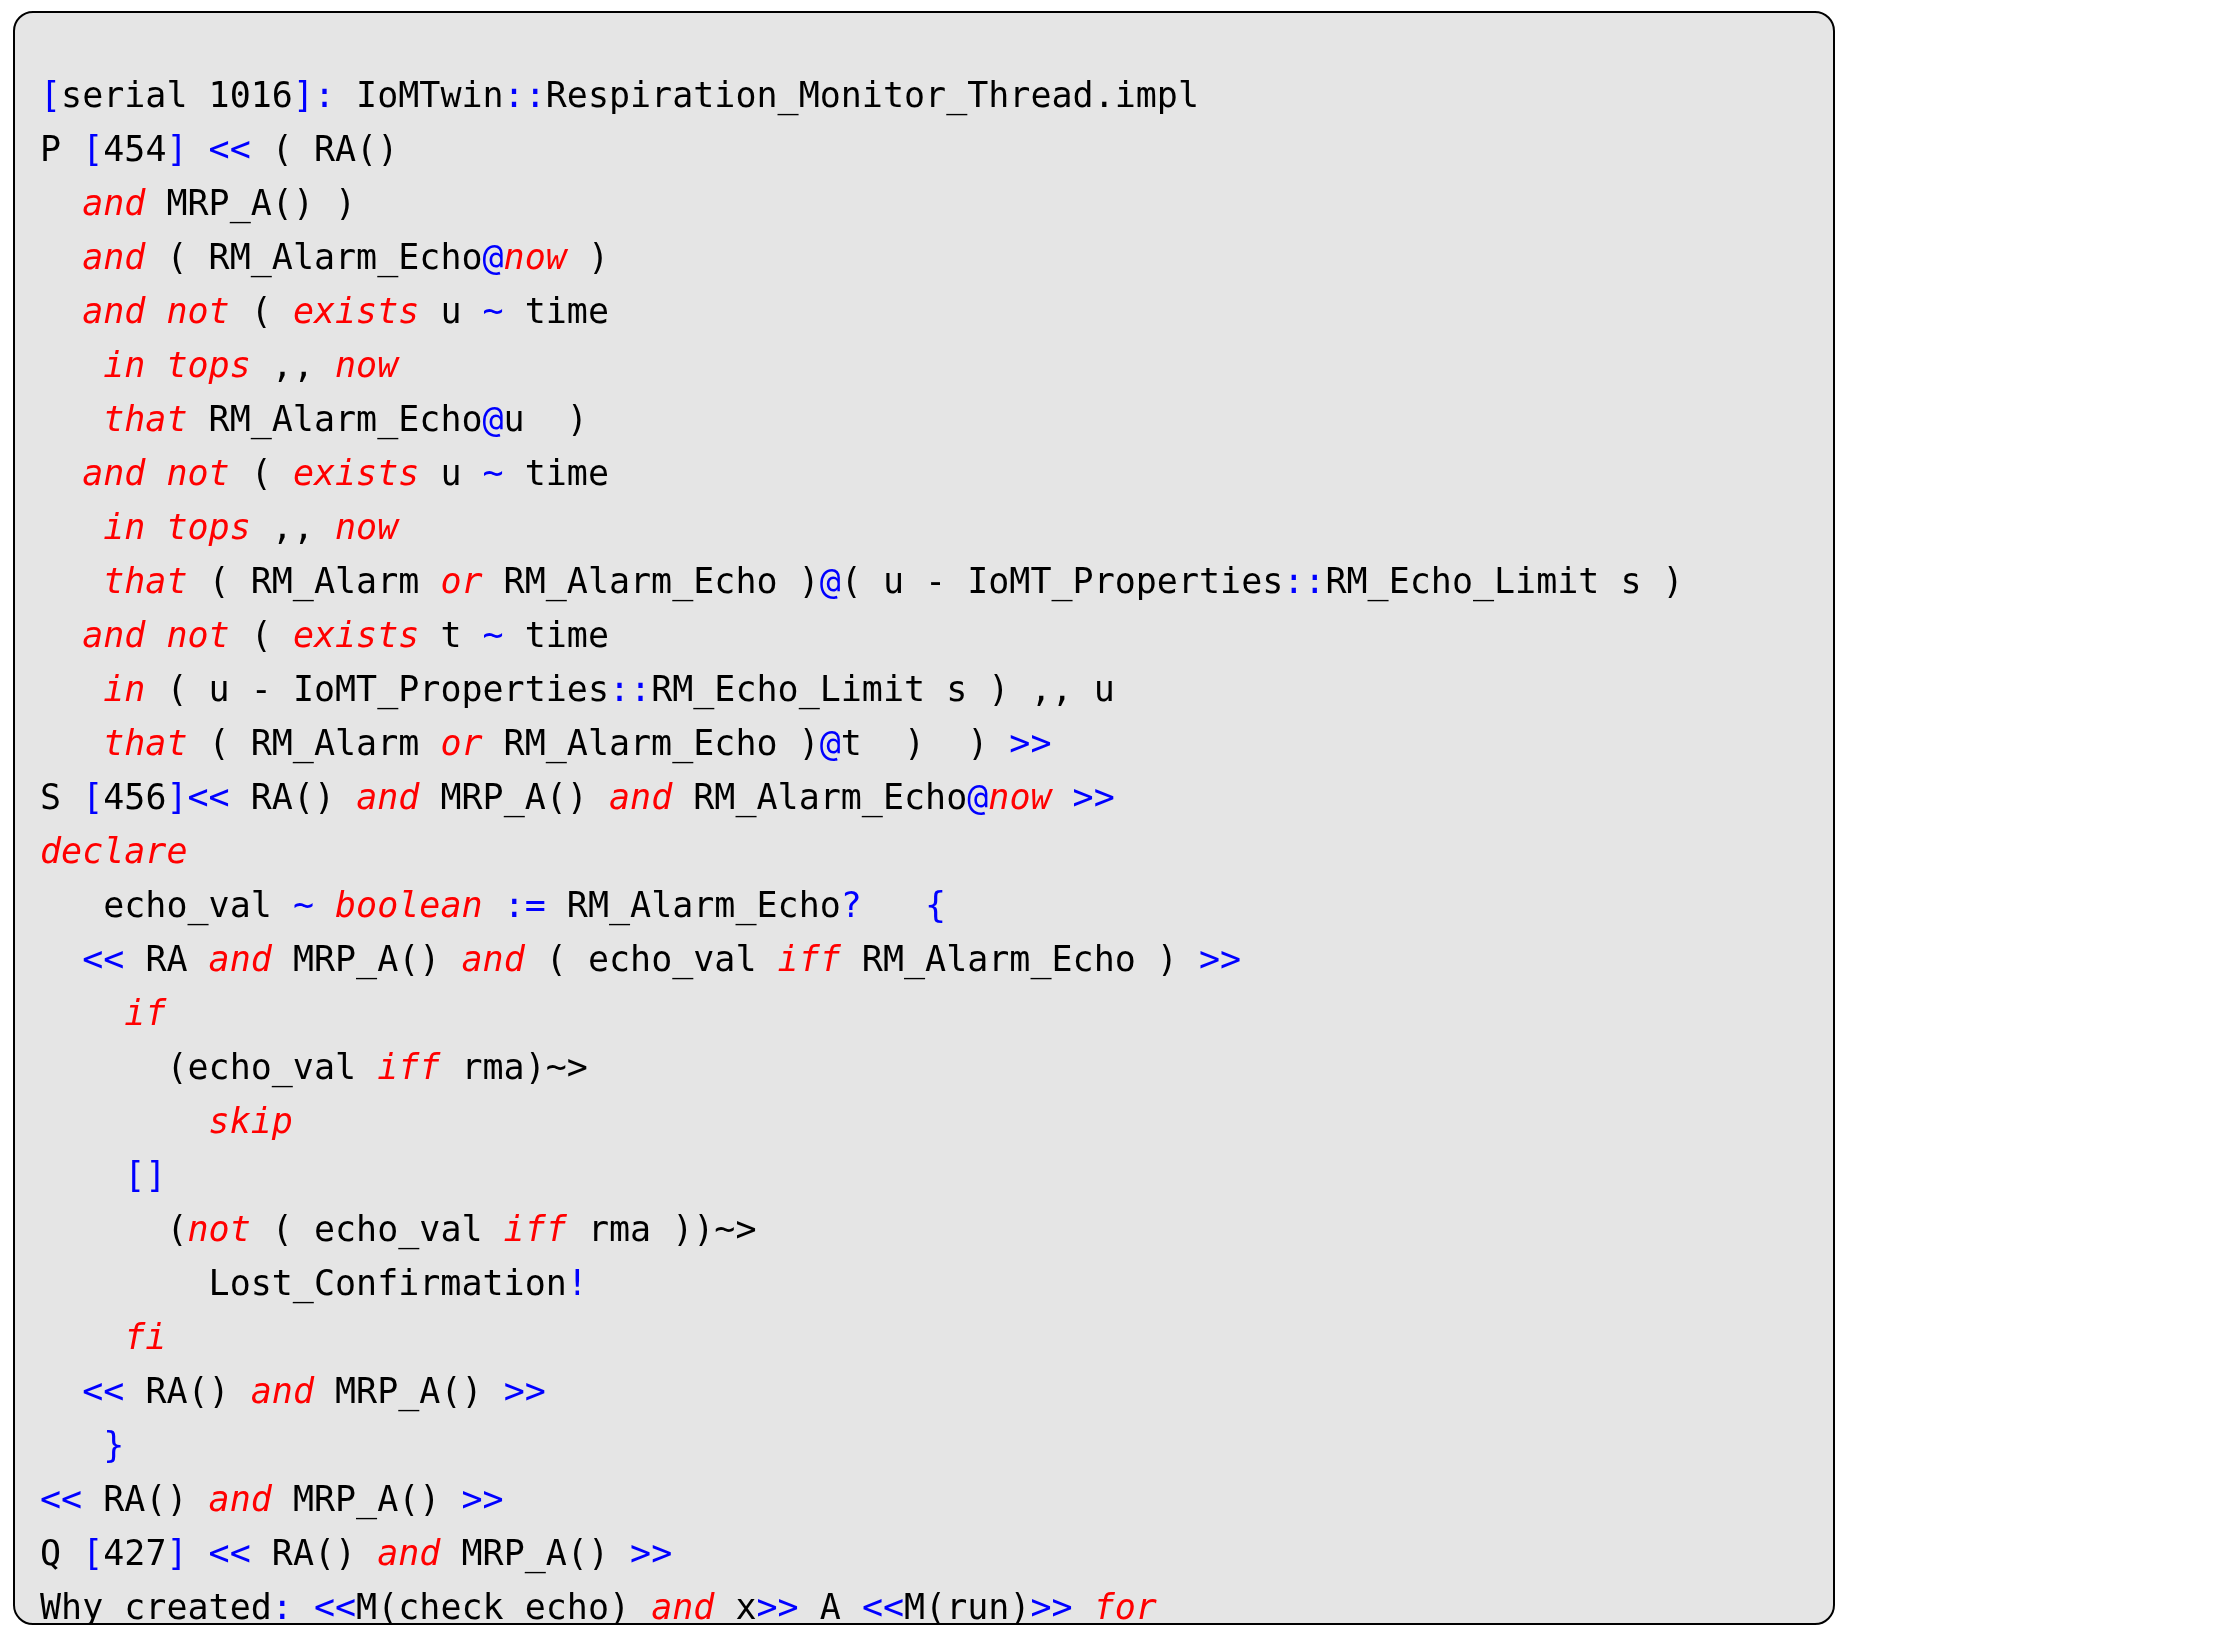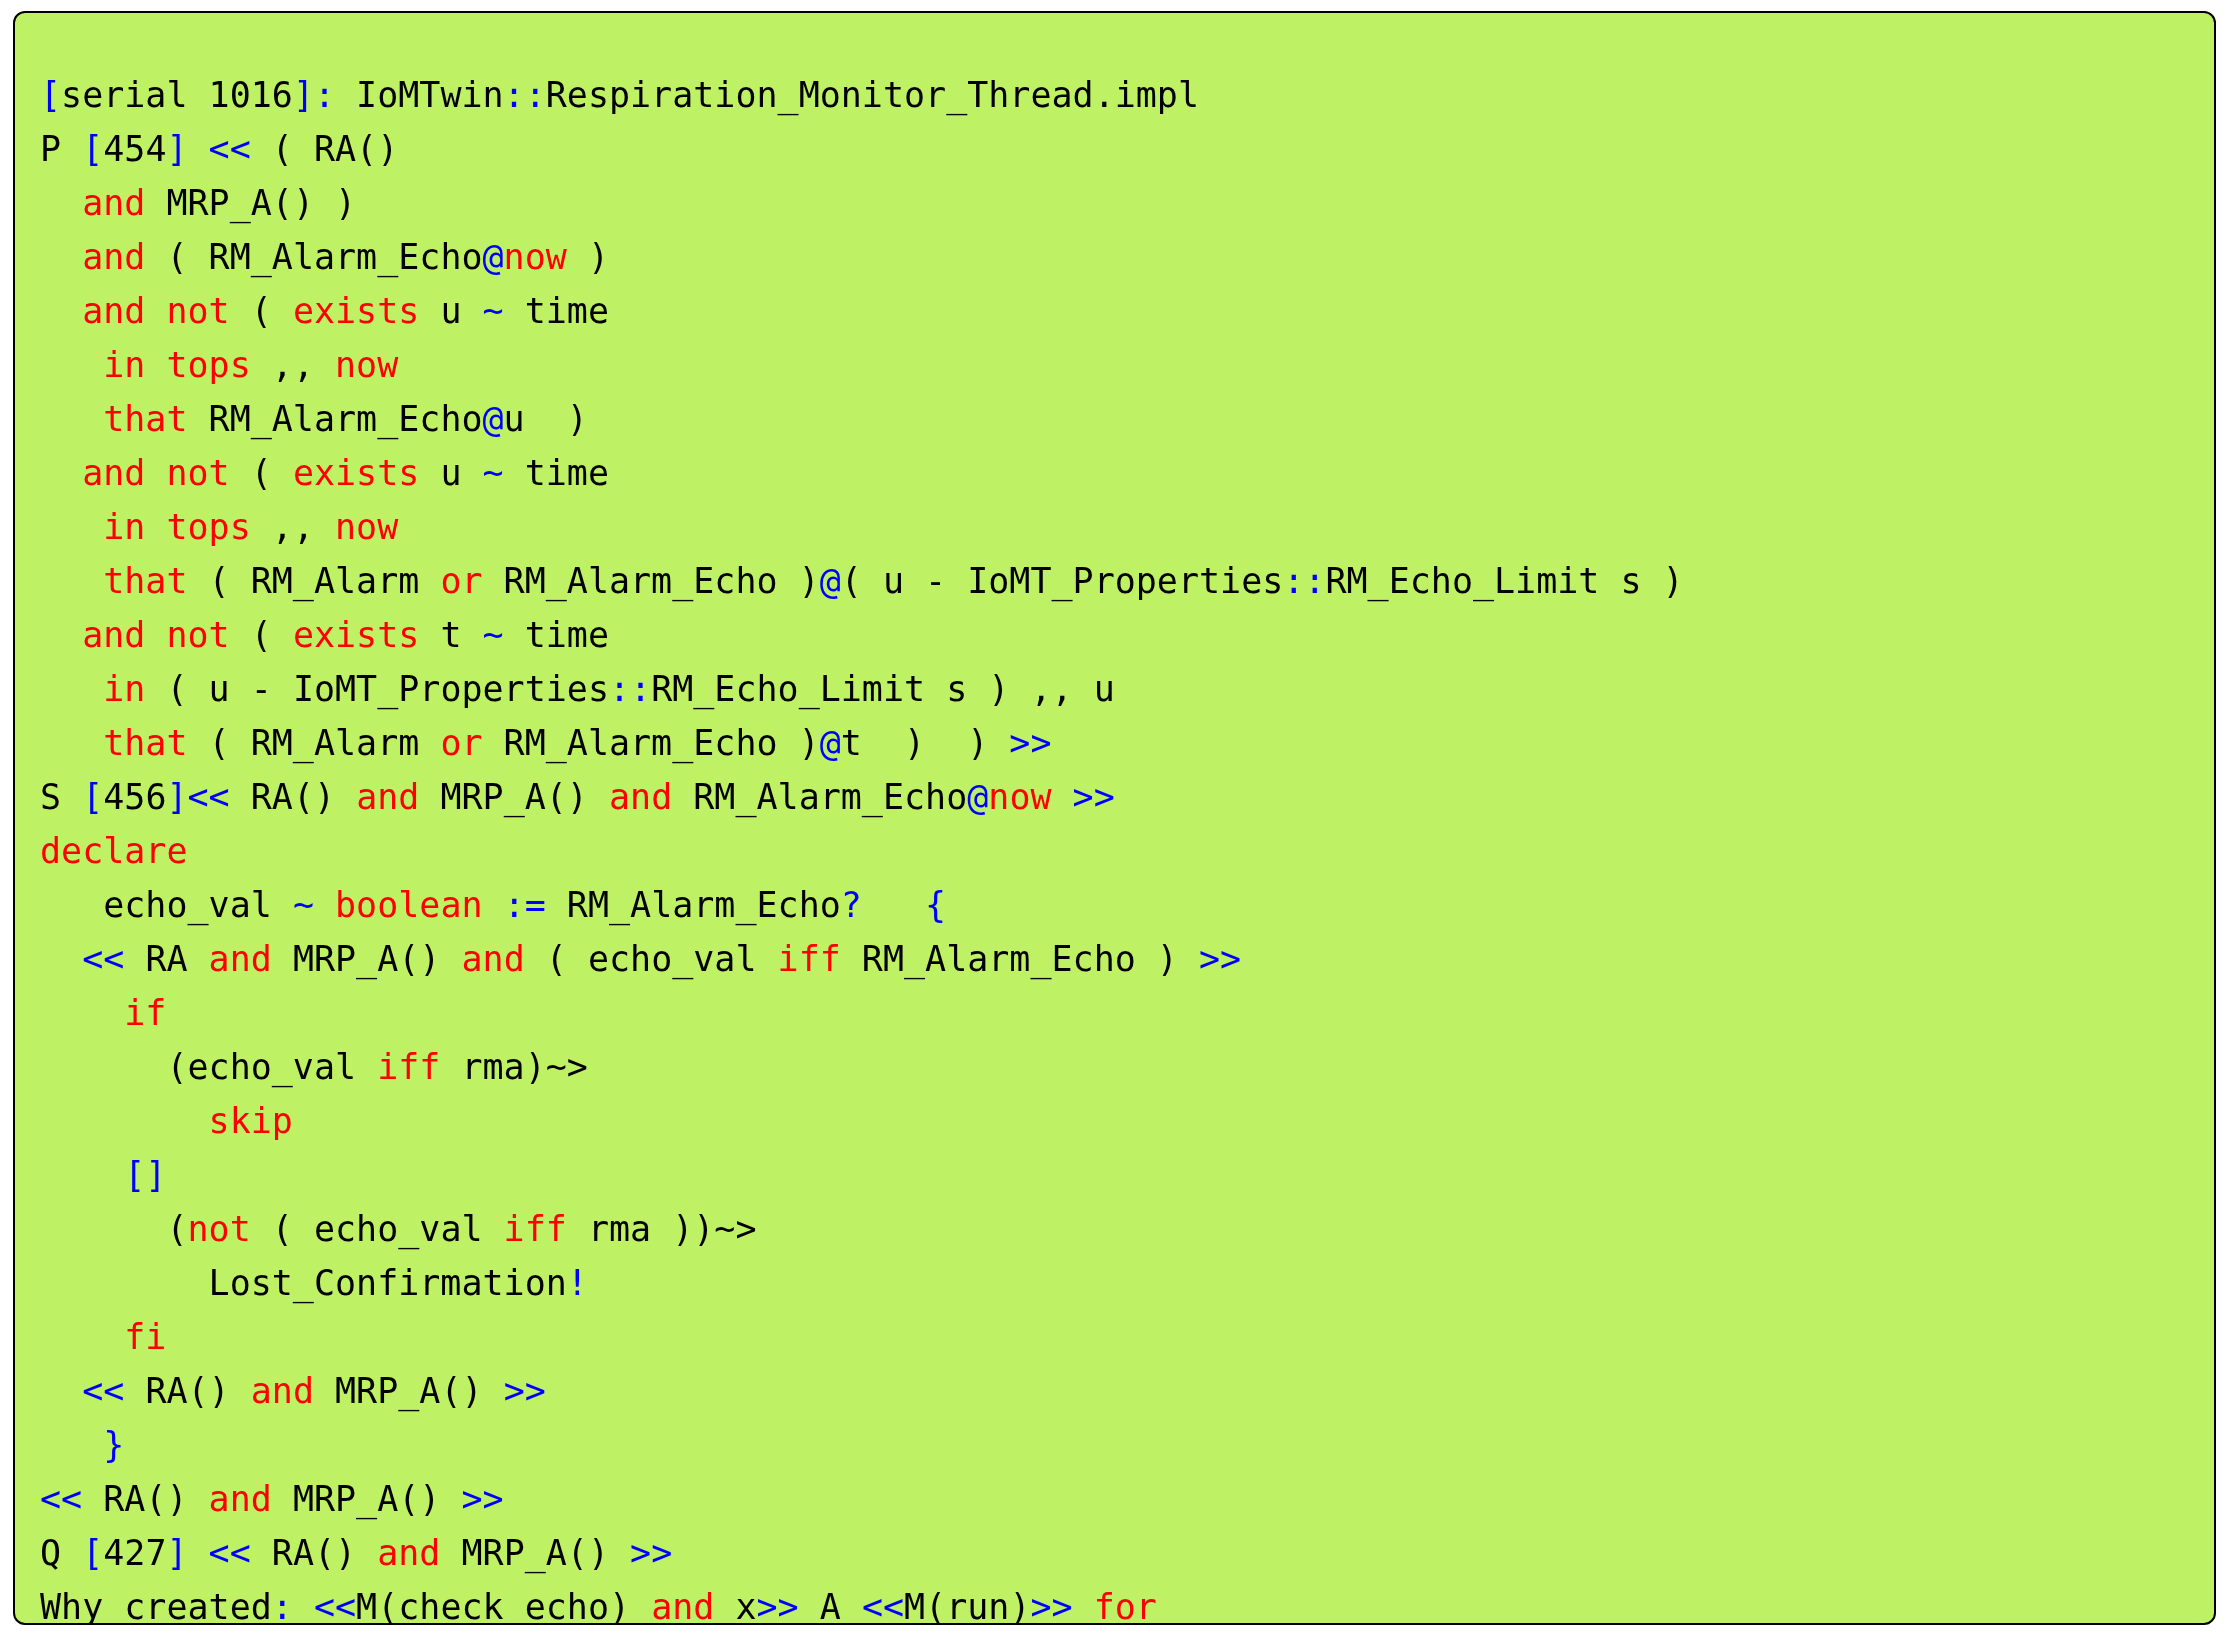--- a/index.html
+++ b/index.html
@@ -10,43 +10,43 @@
   }
   body {
     width: 2239px;
     height: 1648px;
     font-family: "DejaVu Sans Mono", "Liberation Mono", monospace;
   }
   #listing-frame {
     position: absolute;
     left: 13px;
     top: 10.6px;
-    width: 2203px;
+    width: 1822px;
     height: 1614px;
     box-sizing: border-box;
-    background: #bef264;
+    background: #e5e5e5;
     border: 2.9px solid #000000;
-    border-radius: 12px;
+    border-radius: 20px;
     overflow: hidden;
   }
   #code-block {
     padding: 20px 0 0 25px;
     font-size: 35px;
     line-height: 54px;
     letter-spacing: 0px;
     white-space: pre;
     color: #000000;
     font-family: "DejaVu Sans Mono", "Liberation Mono", monospace;
   }
   .ln {
     display: block;
     white-space: pre;
     height: 54px;
   }
-  .kw  { color: #ff0000; }
+  .kw  { color: #ff0000; font-style: italic; }
   .op  { color: #0000ff; }
   .id  { color: #000000; }
 </style>
 </head>
 <body>
 
 <div id="listing-frame">
   <pre id="code-block"><span class="ln"><span class="op">[</span><span class="id">serial 1016</span><span class="op">]</span><span class="op">:</span><span class="id"> IoMTwin</span><span class="op">::</span><span class="id">Respiration_Monitor_Thread.impl</span></span><span class="ln"><span class="id">P </span><span class="op">[</span><span class="id">454</span><span class="op">]</span><span class="id"> </span><span class="op">&lt;&lt;</span><span class="id"> ( RA()</span></span><span class="ln"><span class="id">  </span><span class="kw">and</span><span class="id"> MRP_A() )</span></span><span class="ln"><span class="id">  </span><span class="kw">and</span><span class="id"> ( RM_Alarm_Echo</span><span class="op">@</span><span class="kw">now</span><span class="id"> )</span></span><span class="ln"><span class="id">  </span><span class="kw">and not</span><span class="id"> ( </span><span class="kw">exists</span><span class="id"> u </span><span class="op">~</span><span class="id"> time</span></span><span class="ln"><span class="id">   </span><span class="kw">in tops</span><span class="id"> ,, </span><span class="kw">now</span></span><span class="ln"><span class="id">   </span><span class="kw">that</span><span class="id"> RM_Alarm_Echo</span><span class="op">@</span><span class="id">u  )</span></span><span class="ln"><span class="id">  </span><span class="kw">and not</span><span class="id"> ( </span><span class="kw">exists</span><span class="id"> u </span><span class="op">~</span><span class="id"> time</span></span><span class="ln"><span class="id">   </span><span class="kw">in tops</span><span class="id"> ,, </span><span class="kw">now</span></span><span class="ln"><span class="id">   </span><span class="kw">that</span><span class="id"> ( RM_Alarm </span><span class="kw">or</span><span class="id"> RM_Alarm_Echo )</span><span class="op">@</span><span class="id">( u - IoMT_Properties</span><span class="op">::</span><span class="id">RM_Echo_Limit s )</span></span><span class="ln"><span class="id">  </span><span class="kw">and not</span><span class="id"> ( </span><span class="kw">exists</span><span class="id"> t </span><span class="op">~</span><span class="id"> time</span></span><span class="ln"><span class="id">   </span><span class="kw">in</span><span class="id"> ( u - IoMT_Properties</span><span class="op">::</span><span class="id">RM_Echo_Limit s ) ,, u</span></span><span class="ln"><span class="id">   </span><span class="kw">that</span><span class="id"> ( RM_Alarm </span><span class="kw">or</span><span class="id"> RM_Alarm_Echo )</span><span class="op">@</span><span class="id">t  )  ) </span><span class="op">&gt;&gt;</span></span><span class="ln"><span class="id">S </span><span class="op">[</span><span class="id">456</span><span class="op">]</span><span class="op">&lt;&lt;</span><span class="id"> RA() </span><span class="kw">and</span><span class="id"> MRP_A() </span><span class="kw">and</span><span class="id"> RM_Alarm_Echo</span><span class="op">@</span><span class="kw">now</span><span class="id"> </span><span class="op">&gt;&gt;</span></span><span class="ln"><span class="kw">declare</span></span><span class="ln"><span class="id">   echo_val </span><span class="op">~</span><span class="id"> </span><span class="kw">boolean</span><span class="id"> </span><span class="op">:=</span><span class="id"> RM_Alarm_Echo</span><span class="op">?</span><span class="id">   </span><span class="op">{</span></span><span class="ln"><span class="id">  </span><span class="op">&lt;&lt;</span><span class="id"> RA </span><span class="kw">and</span><span class="id"> MRP_A() </span><span class="kw">and</span><span class="id"> ( echo_val </span><span class="kw">iff</span><span class="id"> RM_Alarm_Echo ) </span><span class="op">&gt;&gt;</span></span><span class="ln"><span class="id">    </span><span class="kw">if</span></span><span class="ln"><span class="id">      (echo_val </span><span class="kw">iff</span><span class="id"> rma)~&gt;</span></span><span class="ln"><span class="id">        </span><span class="kw">skip</span></span><span class="ln"><span class="id">    </span><span class="op">[]</span></span><span class="ln"><span class="id">      (</span><span class="kw">not</span><span class="id"> ( echo_val </span><span class="kw">iff</span><span class="id"> rma ))~&gt;</span></span><span class="ln"><span class="id">        Lost_Confirmation</span><span class="op">!</span></span><span class="ln"><span class="id">    </span><span class="kw">fi</span></span><span class="ln"><span class="id">  </span><span class="op">&lt;&lt;</span><span class="id"> RA() </span><span class="kw">and</span><span class="id"> MRP_A() </span><span class="op">&gt;&gt;</span></span><span class="ln"><span class="id">   </span><span class="op">}</span></span><span class="ln"><span class="op">&lt;&lt;</span><span class="id"> RA() </span><span class="kw">and</span><span class="id"> MRP_A() </span><span class="op">&gt;&gt;</span></span><span class="ln"><span class="id">Q </span><span class="op">[</span><span class="id">427</span><span class="op">]</span><span class="id"> </span><span class="op">&lt;&lt;</span><span class="id"> RA() </span><span class="kw">and</span><span class="id"> MRP_A() </span><span class="op">&gt;&gt;</span></span><span class="ln"><span class="id">Why created</span><span class="op">:</span><span class="id"> </span><span class="op">&lt;&lt;</span><span class="id">M(check_echo) </span><span class="kw">and</span><span class="id"> x</span><span class="op">&gt;&gt;</span><span class="id"> A </span><span class="op">&lt;&lt;</span><span class="id">M(run)</span><span class="op">&gt;&gt;</span><span class="id"> </span><span class="kw">for</span></span><span class="ln"></span></pre>
 </div>
 

